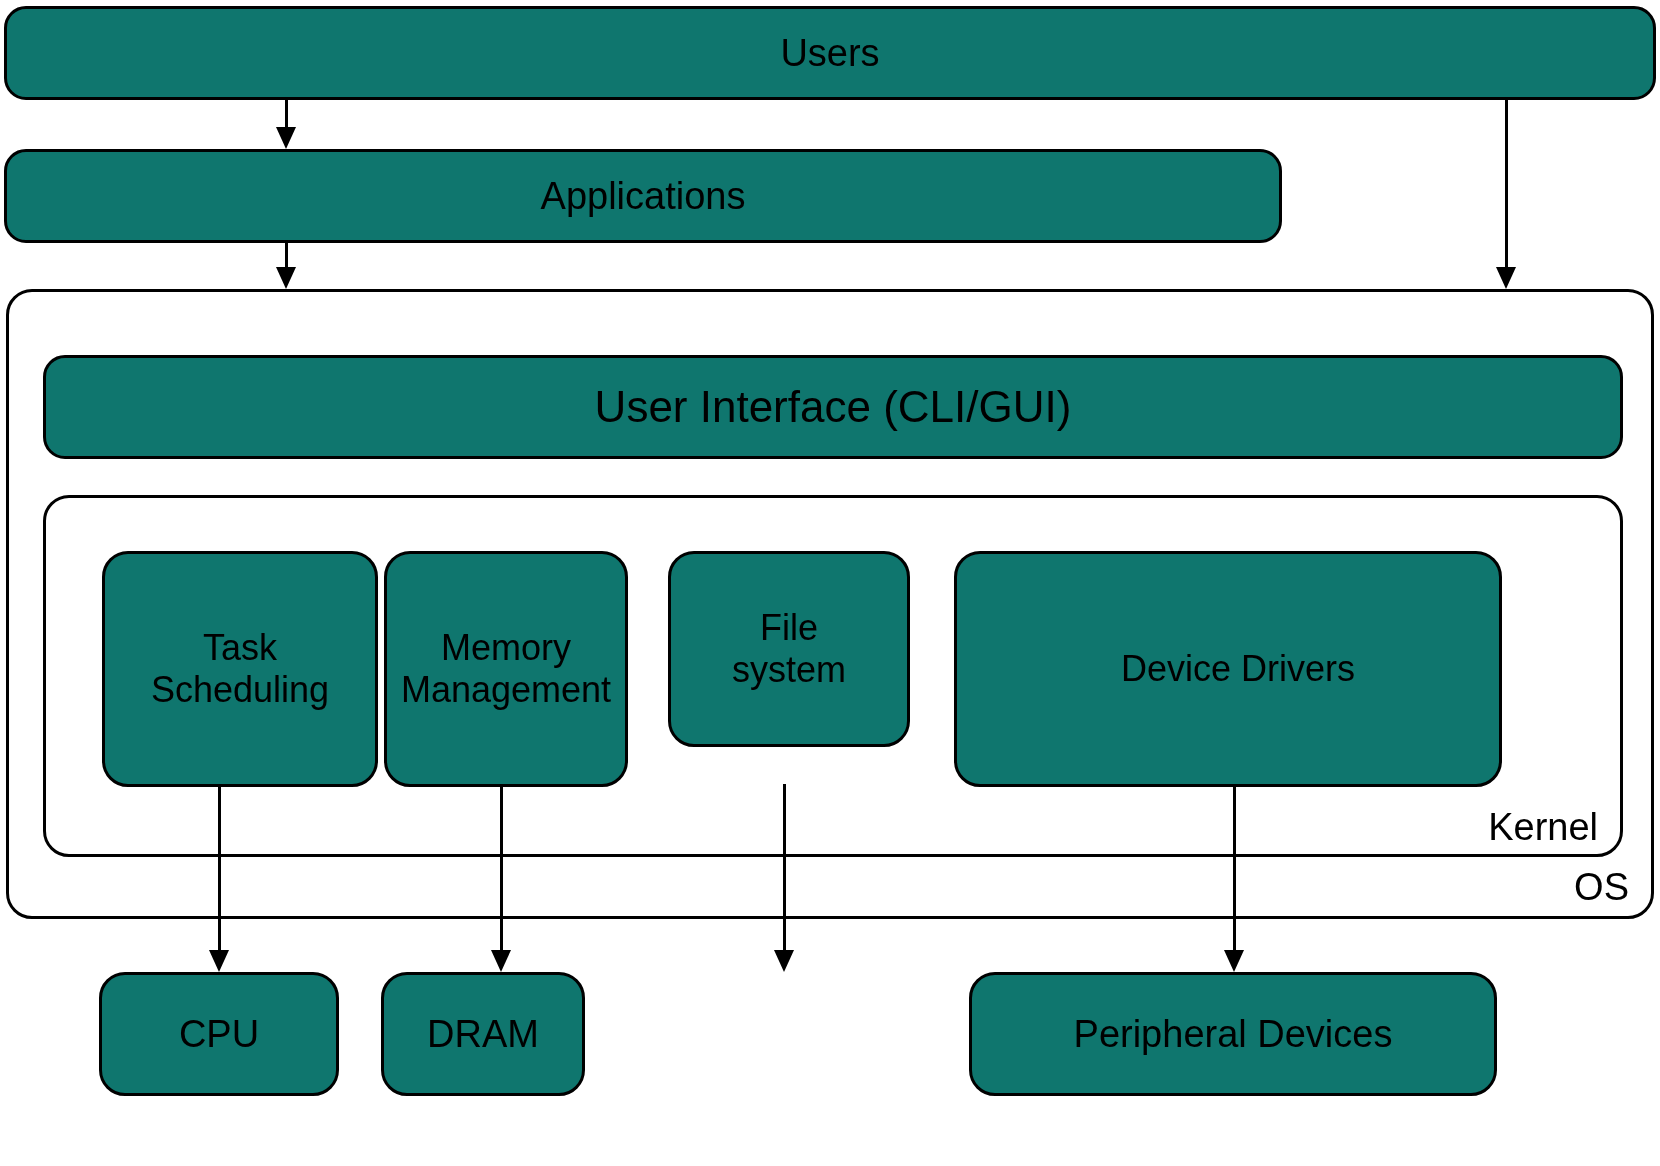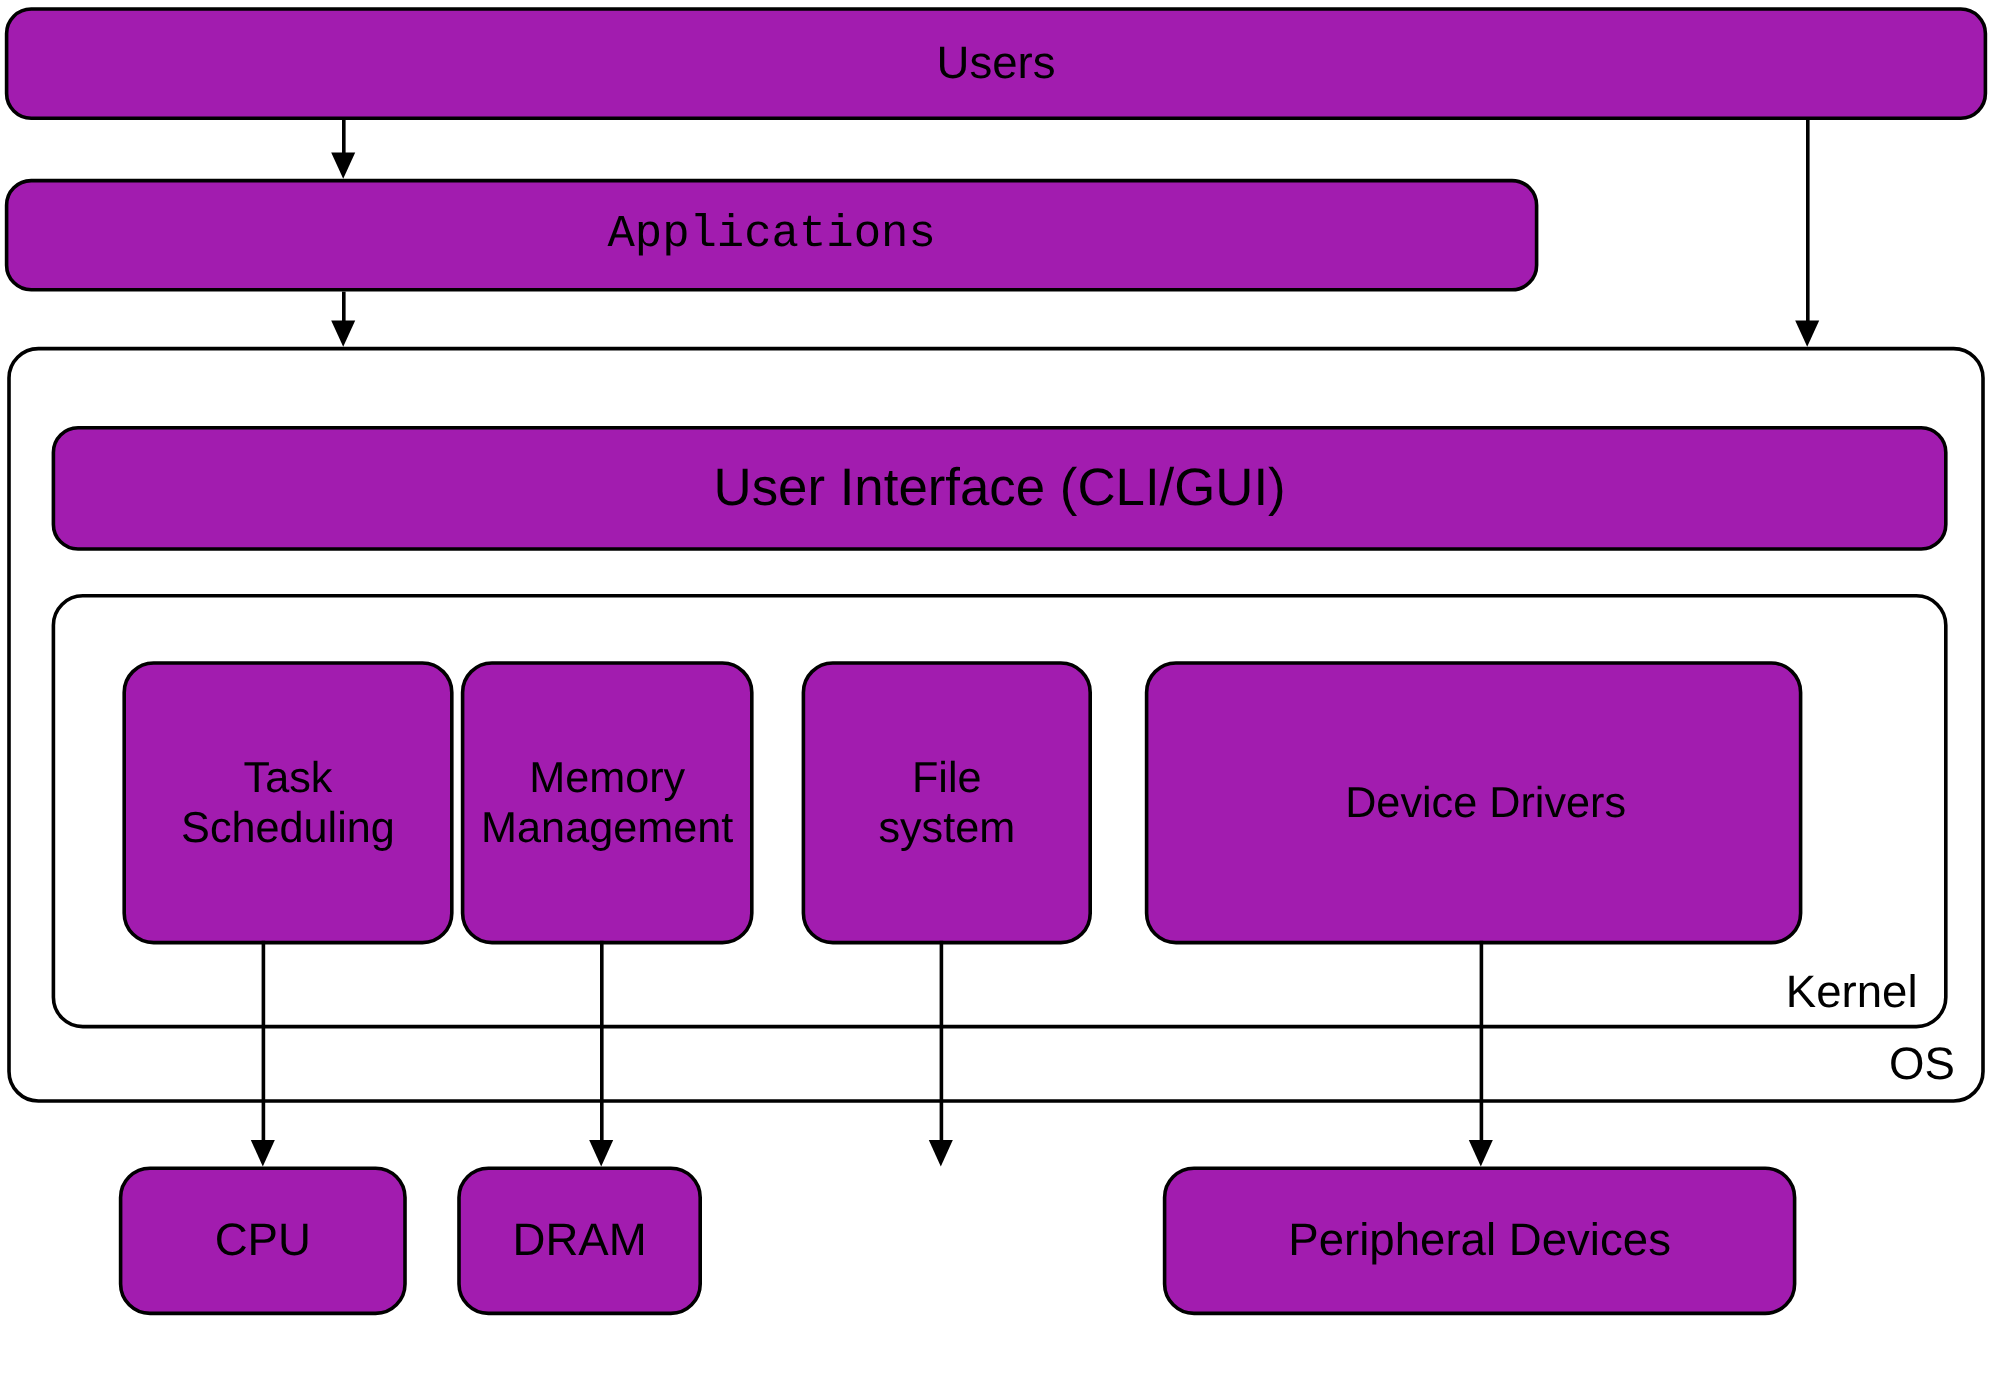--- a/index.html
+++ b/index.html
@@ -15,37 +15,37 @@
     position: relative;
     width: 1660px;
     height: 1166px;
     background: #ffffff;
     overflow: hidden;
   }
   .box {
     position: absolute;
     box-sizing: border-box;
     border: 3px solid #000000;
-    background: #a21caf;
+    background: #0f766e;
     display: flex;
     align-items: center;
     justify-content: center;
     text-align: center;
     line-height: 1.18;
   }
   .box.r-lg { border-radius: 22px; }
   .box.r-md { border-radius: 26px; }
   .label {
     display: block;
     white-space: pre-line;
   }
 
   
   #users-box   { left: 4px;   top: 6px;    width: 1652px; height: 94px;  font-size: 38px; }
-  #apps-box    { left: 4px;   top: 149px;  width: 1278px; height: 94px;  font-size: 38px; font-family: Liberation Mono, monospace; }
+  #apps-box    { left: 4px;   top: 149px;  width: 1278px; height: 94px;  font-size: 38px; }
 
   
   #os-box      { left: 6px;   top: 289px;  width: 1648px; height: 630px; border-radius: 26px;
                  background: #ffffff; display: block; }
   #os-label    { position: absolute; right: 22px; bottom: 6px; font-size: 38px; }
 
   
   #ui-box      { left: 40px;  top: 352px;  width: 1580px; height: 104px; font-size: 44px; }
 
   
@@ -110,21 +110,21 @@
       <div class="box r-md" id="mod-task" style="left:56px; top:53px; width:276px; height:236px;">
         <span class="label">Task
 Scheduling</span>
       </div>
 
       <div class="box r-md" id="mod-mem" style="left:338px; top:53px; width:244px; height:236px;">
         <span class="label">Memory
 Management</span>
       </div>
 
-      <div class="box r-md" id="mod-fs" style="left:622px; top:53px; width:242px; height:236px;">
+      <div class="box r-md" id="mod-fs" style="left:622px; top:53px; width:242px; height:196px;">
         <span class="label">File
 system</span>
       </div>
 
       <div class="box r-md" id="mod-drv" style="left:908px; top:53px; width:548px; height:236px;">
         <span class="label">Device Drivers</span>
       </div>
     </div>
   </div>
 

